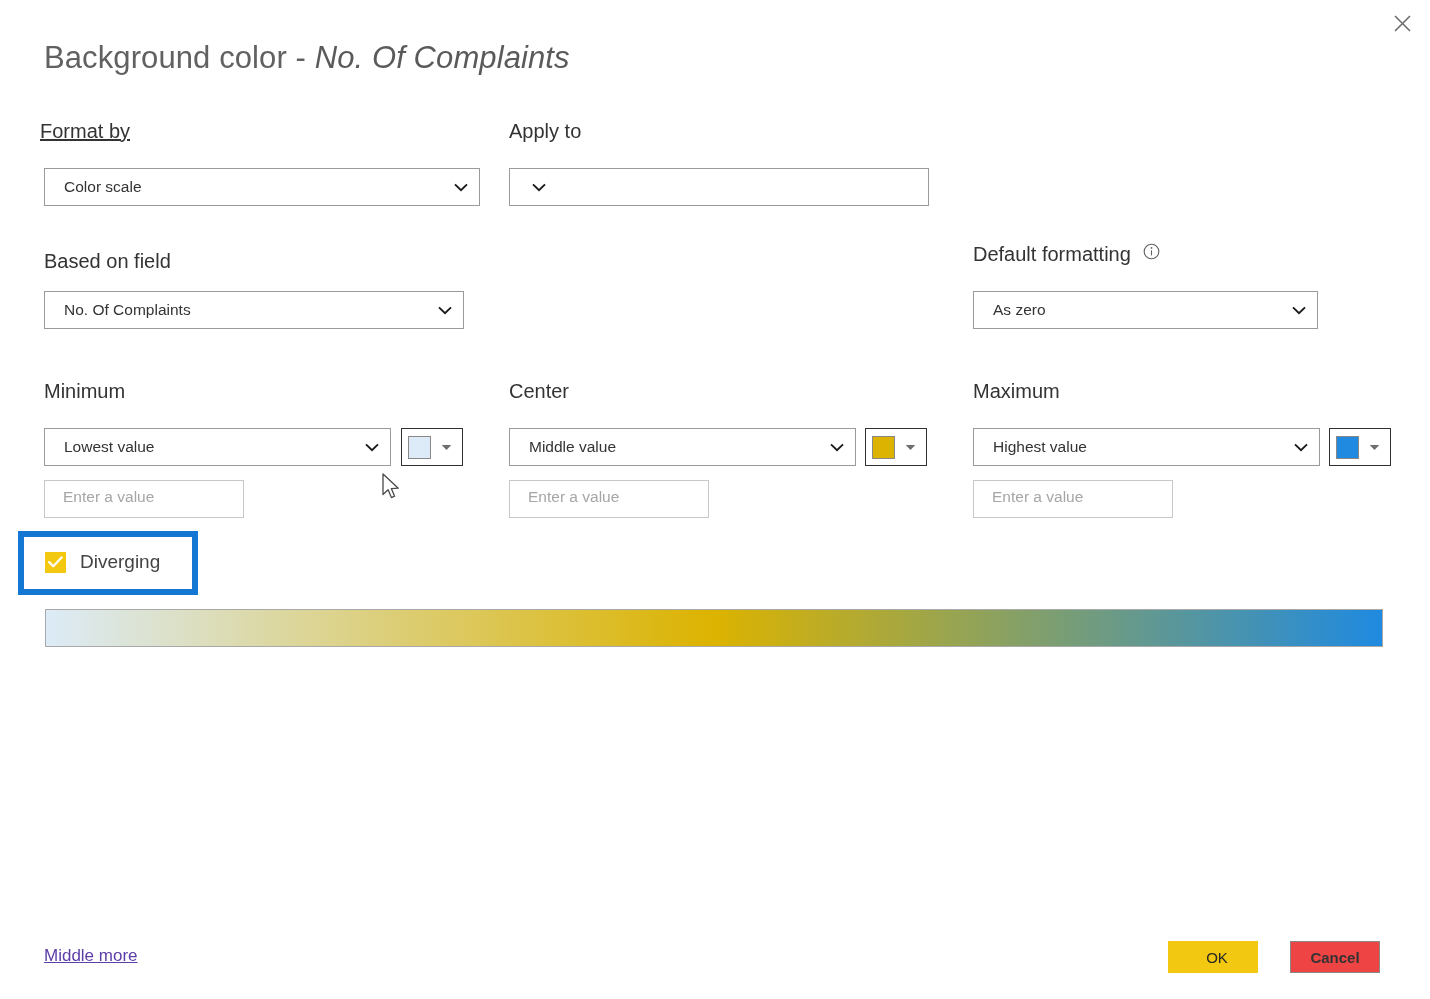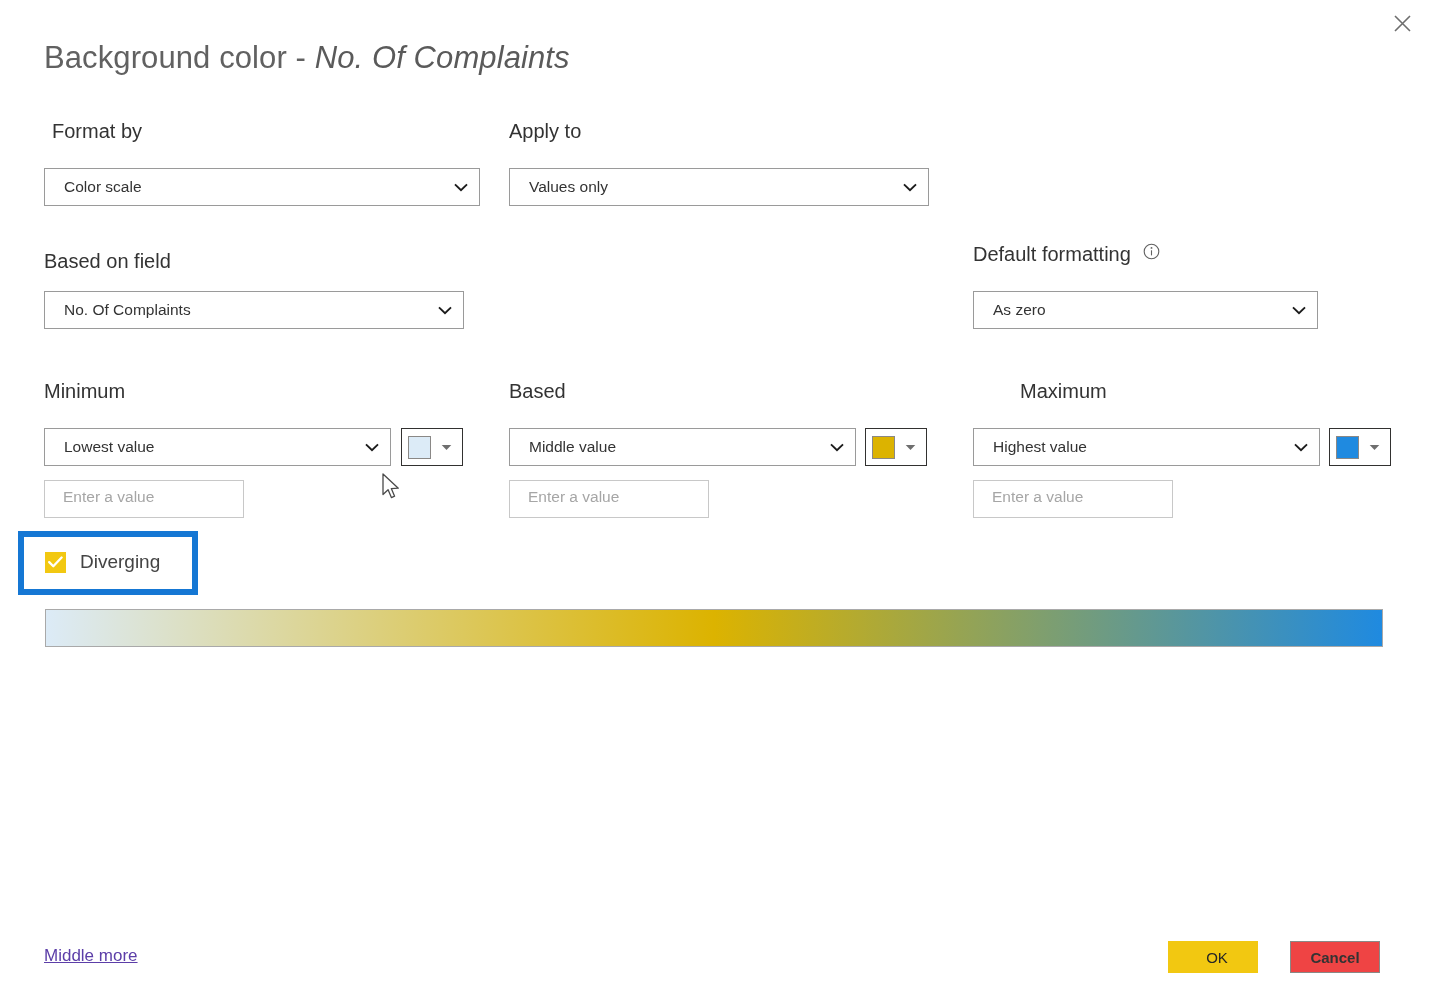--- a/index.html
+++ b/index.html
@@ -239,33 +239,32 @@
     <svg width="17" height="17" viewBox="0 0 17 17">
       <path d="M1 1 L16 16 M16 1 L1 16" stroke="#6e6e6e" stroke-width="1.6" fill="none"></path>
     </svg>
   </span>
 </button>
 
 <div class="dialog-title">
   <span>Background color - </span><span class="field-name">No. Of Complaints</span>
 </div>
 
-<div class="section-label" style="left:52px; top:120px;">Format by</div>
+<div class="section-label" style="left:40px; top:120px;text-decoration:underline;">Format by</div>
 <div class="dropdown" style="left:44px; top:168px; width:436px;">
   <span class="dd-text">Color scale</span>
   <span class="chev">
     <svg width="14" height="9" viewBox="0 0 14 9">
         <path d="M1 1.4 L7 7.2 L13 1.4" stroke="#1b1b1b" stroke-width="1.9" fill="none"></path>
       </svg>
   </span>
 </div>
 
 <div class="section-label" style="left:509px; top:120px;">Apply to</div>
 <div class="dropdown" style="left:509px; top:168px; width:420px;">
-  <span class="dd-text">Values only</span>
   <span class="chev">
     <svg width="14" height="9" viewBox="0 0 14 9">
         <path d="M1 1.4 L7 7.2 L13 1.4" stroke="#1b1b1b" stroke-width="1.9" fill="none"></path>
       </svg>
   </span>
 </div>
 
 <div class="section-label" style="left:44px; top:250px;">Based on field</div>
 <div class="dropdown" style="left:44px; top:291px; width:420px;">
   <span class="dd-text">No. Of Complaints</span>
@@ -307,40 +306,40 @@
 <div class="swatch-picker" style="left:401px; top:428px;">
   <span class="swatch-chip" id="sw-min" style="background: rgb(220, 235, 247);"></span>
   <span class="swatch-caret">
     <svg width="11" height="7" viewBox="0 0 11 7">
         <path d="M0.7 1 L5.5 6 L10.3 1 Z" fill="#6e6e6e"></path>
       </svg>
   </span>
 </div>
 <input class="value-input" style="left: 44px; top: 480px; width: 200px;" type="text" placeholder="Enter a value">
 
-<div class="section-label" style="left:509px; top:380px;">Based</div>
+<div class="section-label" style="left:509px; top:380px;">Center</div>
 <div class="dropdown" style="left:509px; top:428px; width:347px;">
   <span class="dd-text">Middle value</span>
   <span class="chev">
     <svg width="14" height="9" viewBox="0 0 14 9">
         <path d="M1 1.4 L7 7.2 L13 1.4" stroke="#1b1b1b" stroke-width="1.9" fill="none"></path>
       </svg>
   </span>
 </div>
 <div class="swatch-picker" style="left:865px; top:428px;">
   <span class="swatch-chip" id="sw-ctr" style="background: rgb(220, 179, 0);"></span>
   <span class="swatch-caret">
     <svg width="11" height="7" viewBox="0 0 11 7">
         <path d="M0.7 1 L5.5 6 L10.3 1 Z" fill="#6e6e6e"></path>
       </svg>
   </span>
 </div>
 <input class="value-input" style="left: 509px; top: 480px; width: 200px;" type="text" placeholder="Enter a value">
 
-<div class="section-label" style="left:973px; top:380px;margin-left:47px;">Maximum</div>
+<div class="section-label" style="left:973px; top:380px;">Maximum</div>
 <div class="dropdown" style="left:973px; top:428px; width:347px;">
   <span class="dd-text">Highest value</span>
   <span class="chev">
     <svg width="14" height="9" viewBox="0 0 14 9">
         <path d="M1 1.4 L7 7.2 L13 1.4" stroke="#1b1b1b" stroke-width="1.9" fill="none"></path>
       </svg>
   </span>
 </div>
 <div class="swatch-picker" style="left:1329px; top:428px;">
   <span class="swatch-chip" id="sw-max" style="background: rgb(31, 138, 224);"></span>

